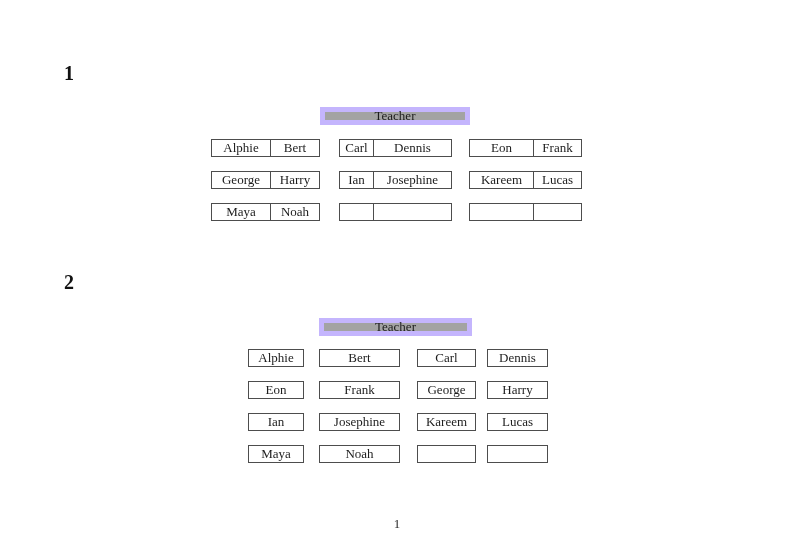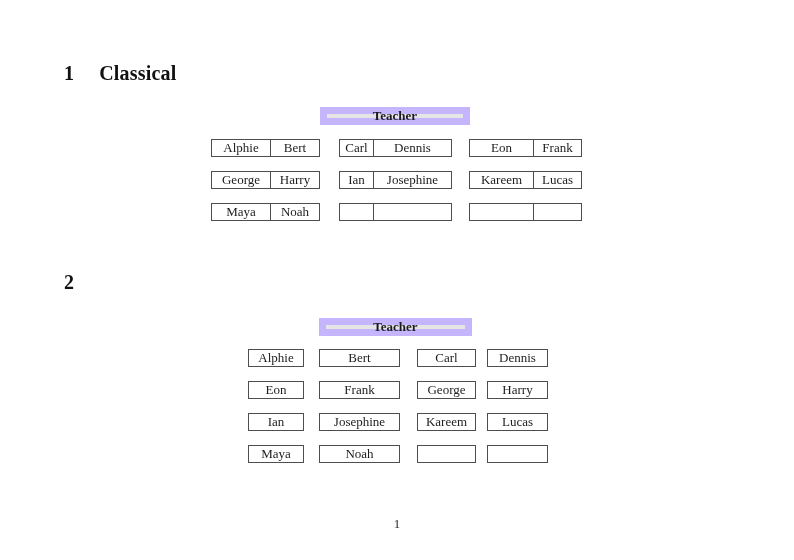--- a/index.html
+++ b/index.html
@@ -24,25 +24,24 @@
   }
   .heading .sec-num { margin-right: 25px; }
   .h1pos { left: 64px; top: 62px; }
   .h2pos { left: 64px; top: 271px; }
 
   
   .teacher {
     position: absolute;
     height: 18px;
     box-sizing: border-box;
-    border: 7px solid #c4b5fd;
+    border: 5px solid #c4b5fd;
     display: flex; align-items: center; justify-content: center;
     font-size: 13px;
-    background: #e5e5e5;
-    font-weight: bold;
+    background: #a3a3a3;
   }
   .t1 { left: 320px; top: 107px; width: 150px; }
   .t2 { left: 319px; top: 318px; width: 153px; }
 
   
   .desk2 {
     position: absolute;
     height: 18px;
     box-sizing: border-box;
     border: 1px solid #4d4d4d;
@@ -94,21 +93,20 @@
     color: #2a2a2a;
   }
 </style>
 </head>
 <body>
 
 <div class="page">
 
   <div class="heading h1pos">
     <span class="sec-num">1</span>
-    <span>Classical</span>
   </div>
 
   <div class="teacher t1">Teacher</div>
 
   <div class="desk2 c1 r1">
     <div class="seat">Alphie</div>
     <div class="seat">Bert</div>
   </div>
   <div class="desk2 c2 r1">
     <div class="seat">Carl</div>

